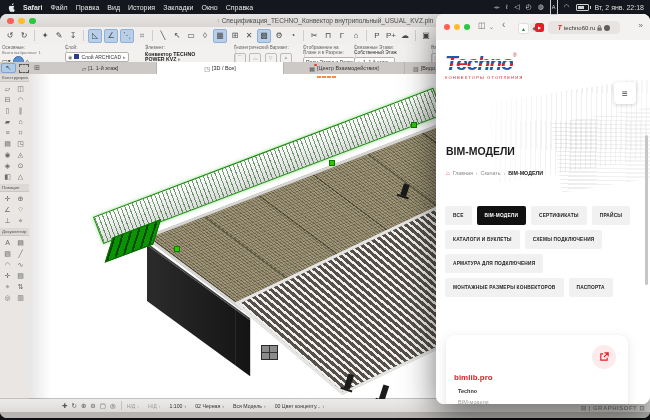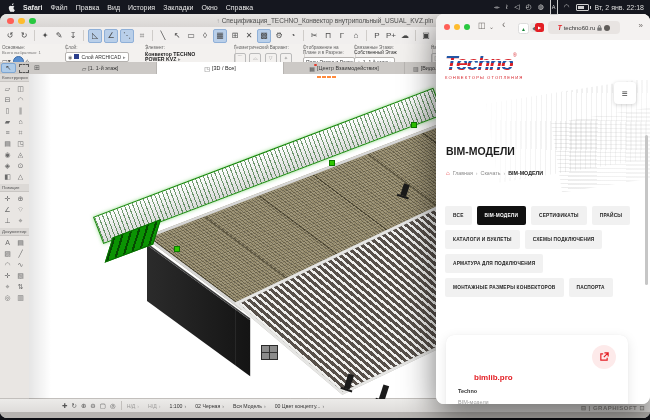--- a/index.html
+++ b/index.html
@@ -143,21 +143,21 @@
   #crumbs .cur{color:#222;font-weight:bold;}
   #crumbs .sep{color:#bbb;}
   #chips{position:absolute;left:9px;top:166px;width:192px;display:flex;flex-wrap:wrap;gap:5px;z-index:3;}
   .chip{border:none;background:#f1f1f1;color:#222;font-family:"Liberation Sans",sans-serif;
         font-size:4.8px;font-weight:bold;letter-spacing:.2px;padding:7px 8px;border-radius:2px;white-space:nowrap;}
   .chip.active{background:#111;color:#fff;}
   #dl-card{position:absolute;left:10px;top:295px;width:182px;height:82px;background:#fff;border-radius:8px;
            box-shadow:0 3px 12px rgba(0,0,0,.10),0 0 1px rgba(0,0,0,.08);z-index:3;}
   #card-btn{position:absolute;right:12px;top:10px;width:24px;height:24px;border-radius:50%;background:#fdeaea;
             display:flex;align-items:center;justify-content:center;}
-  #card-site{position:absolute;left:28px;top:38px;font-size:8px;font-weight:bold;color:#e31e24;}
+  #card-site{position:absolute;left:8px;top:38px;font-size:8px;font-weight:bold;color:#e31e24;}
   #card-brand{position:absolute;left:12px;top:53px;font-size:5.5px;font-weight:bold;color:#333;}
   #card-cat{position:absolute;left:12px;top:64px;font-size:5.5px;color:#9a9a9a;}
   #saf-scroll{position:absolute;right:2px;top:95px;width:3.5px;height:150px;background:#c6c6c6;border-radius:2px;z-index:6;}
 </style>
 </head>
 <body>
 
 <div id="menubar">
   <span class="apple">
     <svg width="8" height="9" viewBox="0 0 8 9">

